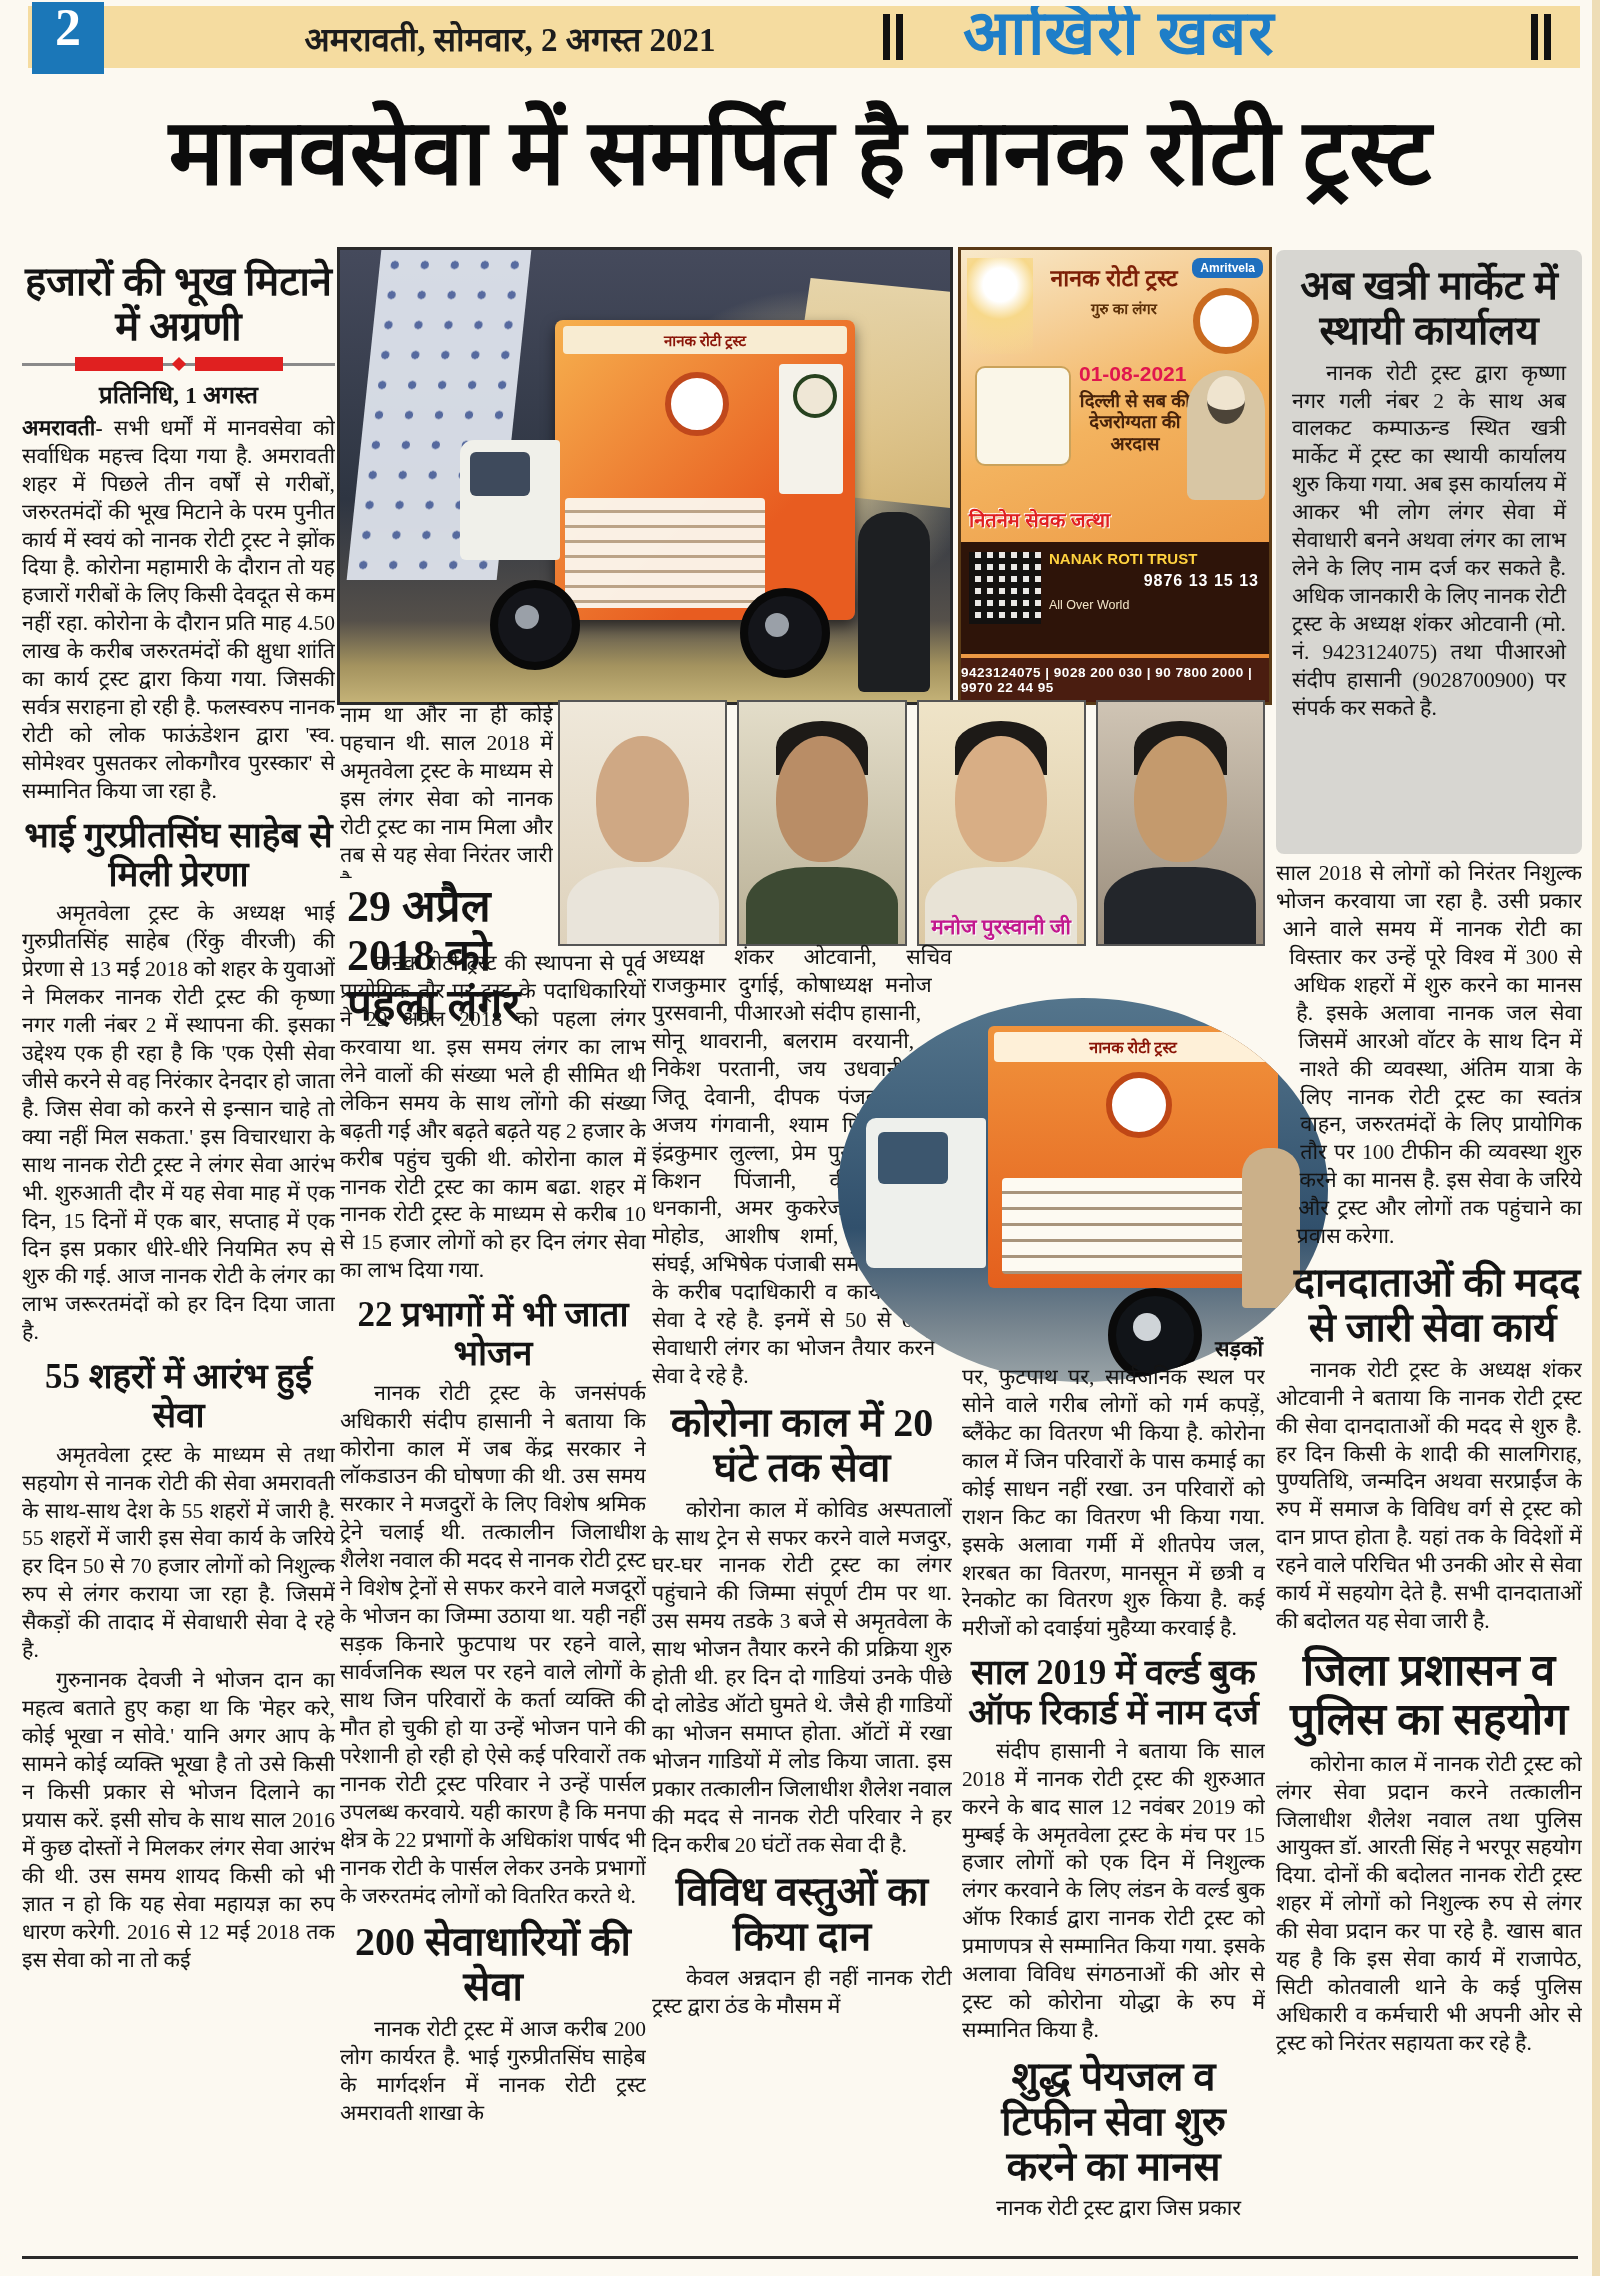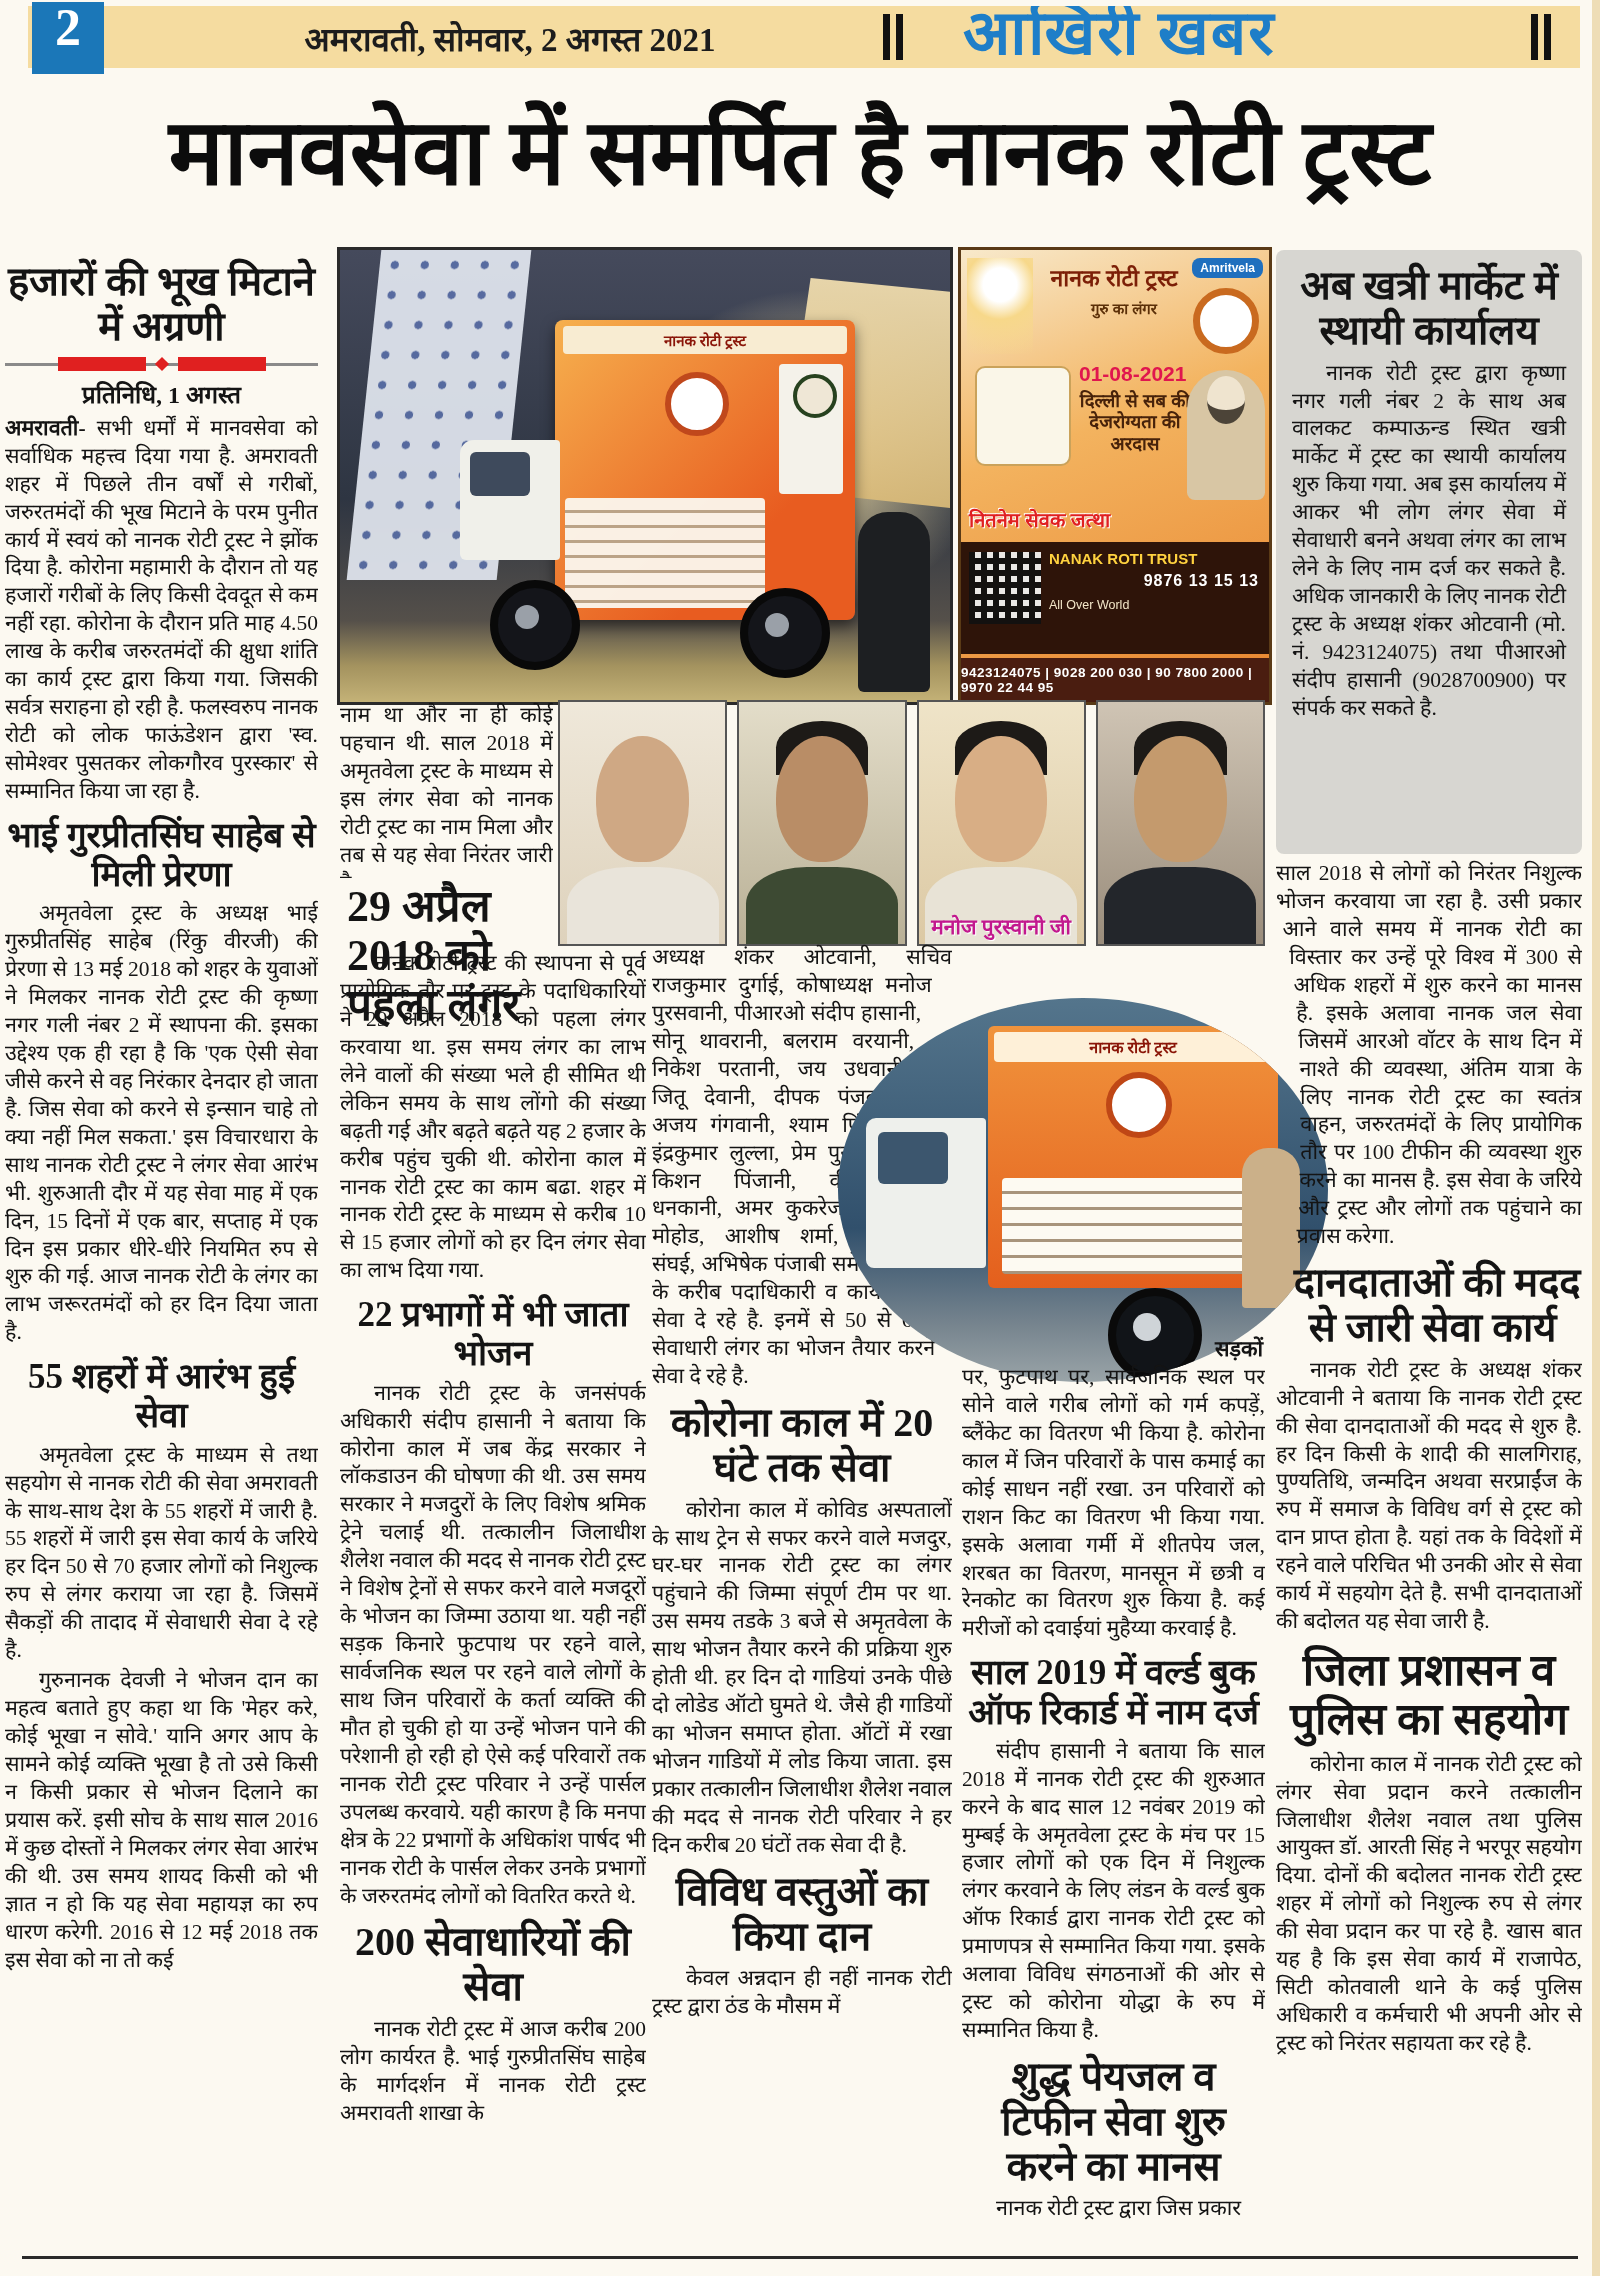--- a/index.html
+++ b/index.html
@@ -106,21 +106,21 @@
   .o-panel{position:absolute;left:150px;top:28px;width:290px;height:262px;background:linear-gradient(180deg,#f0933c,#e45f1d);border-radius:6px;}
   .o-top{position:absolute;left:6px;top:6px;right:6px;height:30px;background:rgba(255,248,230,.92);border-radius:4px;
      display:flex;align-items:center;justify-content:center;font-size:16px;font-weight:800;color:#8a1508;white-space:nowrap;overflow:hidden;}
   .o-logo{position:absolute;left:118px;top:46px;width:54px;height:54px;border-radius:50%;background:#fff;border:6px solid #bf4716;}
   .o-banner{position:absolute;left:14px;bottom:14px;right:14px;height:96px;background:#fdfaf2;border-radius:4px;
      background-image:repeating-linear-gradient(180deg,transparent 0 13px,#a8947c 13px 16px);}
   .o-wheel{position:absolute;left:270px;top:290px;width:78px;height:78px;border-radius:50%;background:#111418;border:8px solid #0a0a0a;}
   .o-wheel i{position:absolute;left:17px;top:17px;width:28px;height:28px;border-radius:50%;background:#cfd4d8;display:block;}
   .o-person{position:absolute;right:28px;top:150px;width:58px;height:160px;background:#cbb089;border-radius:26px 26px 4px 4px;}
   
-  .c1{left:5px;top:250px;width:313px;height:2008px;}
+  .c1{left:22px;top:250px;width:313px;height:2008px;}
   .c2a{left:340px;top:702px;width:213px;height:176px;}
   .c2h{left:337px;top:872px;width:225px;height:104px;}
   .c2b{left:340px;top:950px;width:306px;height:1308px;}
   .c3{left:652px;top:944px;width:300px;height:1314px;}
   .c4{left:962px;top:1336px;width:303px;height:922px;}
   .c5{left:1276px;top:860px;width:306px;height:1398px;}
   .spacer-r{float:right;width:118px;height:390px;margin:40px -6px 10px 8px;shape-outside:ellipse(60px 195px at 110% 50%);}
   .spacer-l{float:left;width:54px;height:400px;margin:124px 8px 8px -4px;shape-outside:ellipse(30px 200px at -10% 50%);}
   .leadword{text-align:right;font-weight:bold;padding-right:2px;}
   

